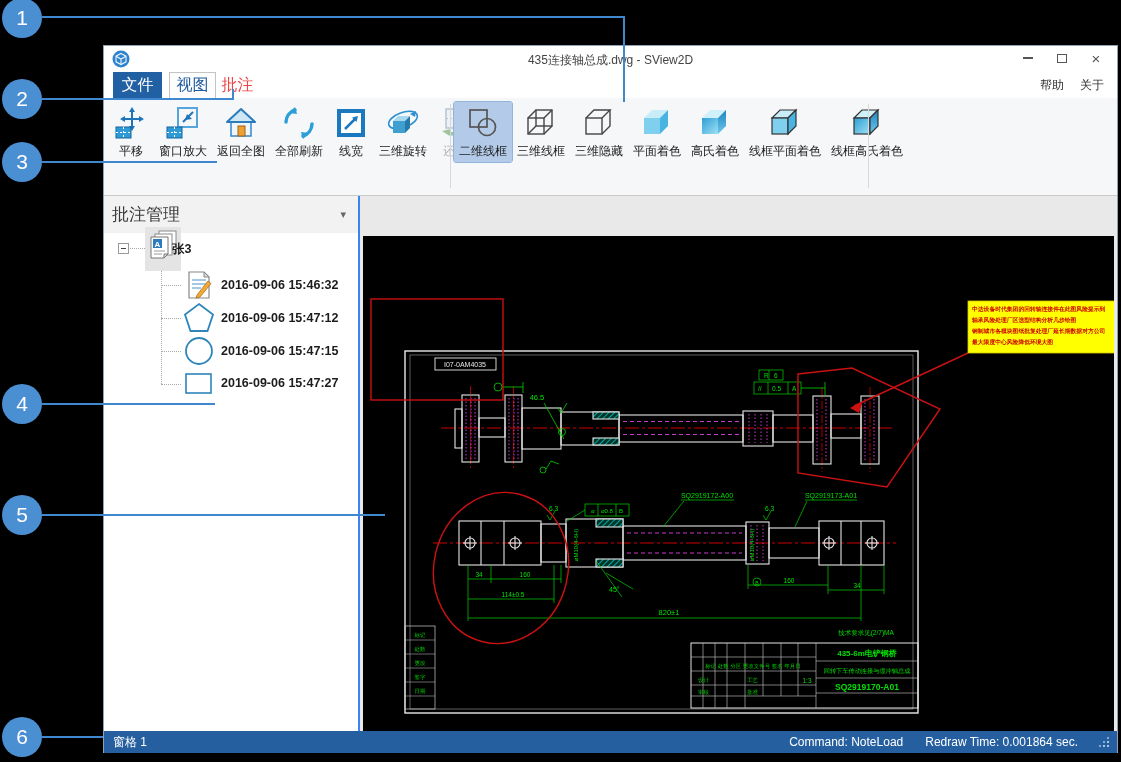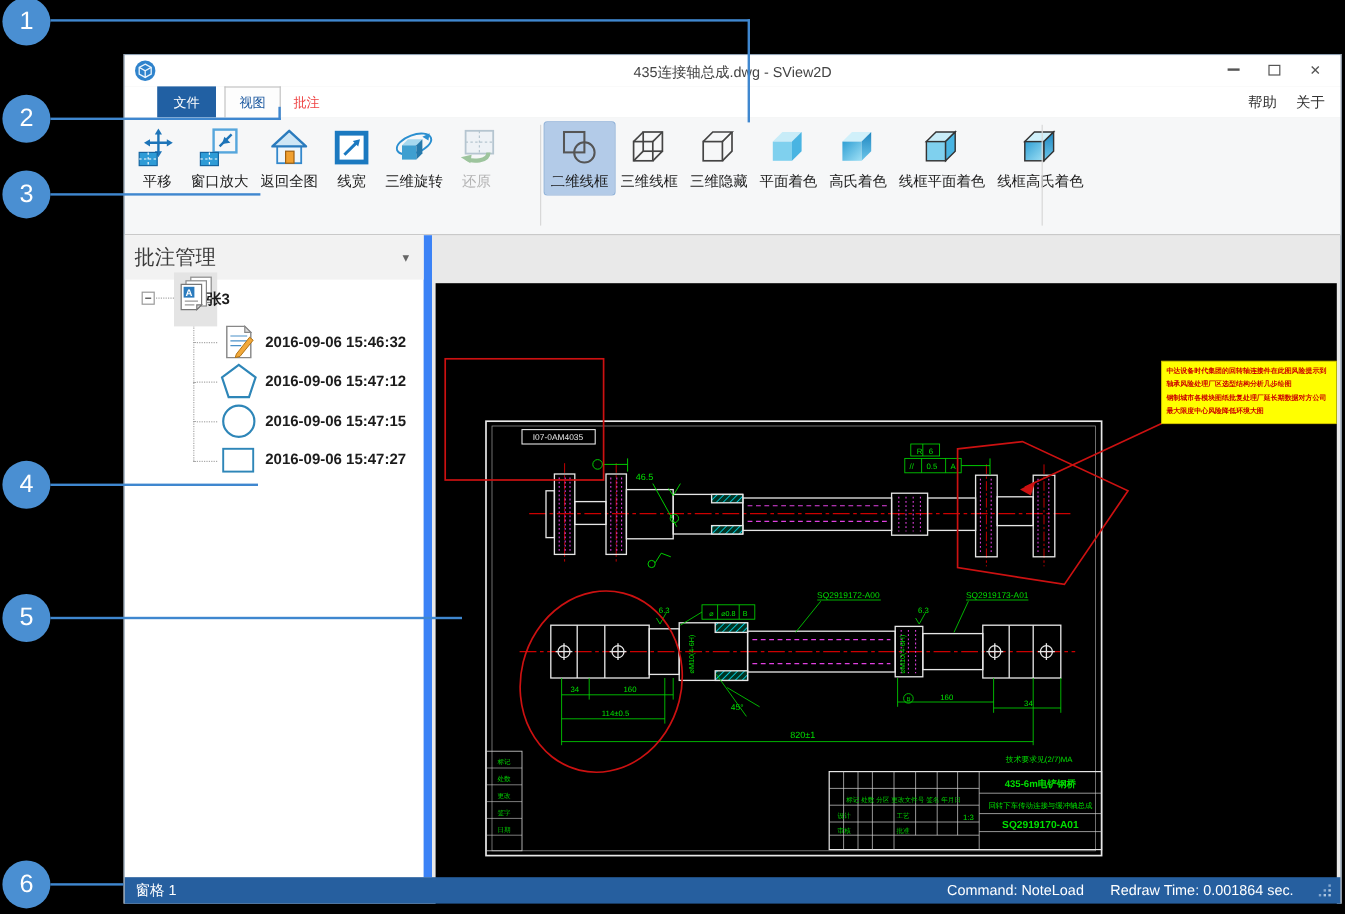--- a/index.html
+++ b/index.html
@@ -20,40 +20,40 @@
   #winbtns{position:absolute;right:4px;top:0;display:flex;}
   .wbtn{width:34px;height:24px;display:flex;align-items:center;justify-content:center;
     color:#555;font-size:13px;cursor:default;}
   .minbar{display:block;width:10px;height:0;border-bottom:2px solid #555;}
   .maxbox{display:block;width:10px;height:9px;border:1.5px solid #555;}
   #helprow{position:absolute;top:31px;right:13px;display:flex;gap:16px;font-size:12px;color:#333;z-index:5;}
 
   
   #tabrow{position:absolute;left:0;top:26px;width:100%;height:26px;background:#fff;}
   .tab{position:absolute;top:0;height:26px;display:flex;align-items:center;justify-content:center;
-    font-size:11px;margin-left:18px;}
+    font-size:16px;}
   #tab-file{left:9px;width:49px;background:#2160a3;color:#fff;}
   #tab-view{left:65px;width:47px;background:#fdfdfd;border:1px solid #c3c3c3;border-bottom:none;color:#1e5aa0;}
   #tab-note{left:112px;width:43px;color:#ef4444;}
 
   
   #ribbon{position:absolute;left:0;top:52px;width:100%;height:98px;background:#f6f7f8;
     border-bottom:1px solid #c9c9c9;}
   .rgroup{position:absolute;top:0;height:97px;}
   .rbtns{position:absolute;left:0;top:4px;display:flex;align-items:center;}
   .rbtn{display:flex;flex-direction:column;align-items:center;padding:3px 5px 2px 5px;border-radius:2px;}
   .rbtn .lbl{font-size:12px;color:#1a1a1a;margin-top:2px;white-space:nowrap;}
   .rbtn.disabled .lbl{color:#b3b3b3;}
   .rbtn.selected{background:#b3cbe8;outline:1px solid #93b4da;}
   .glabel{position:absolute;left:0;right:0;bottom:5px;text-align:center;font-size:12px;color:#4a4a4a;}
   .gsep{position:absolute;top:6px;height:84px;width:1px;background:#d8d8d8;}
 
   
   #panel{position:absolute;left:0;top:150px;width:256px;height:535px;background:#fff;
-    border-right:7px solid #3b82f6;}
+    border-right:2px solid #3b82f6;}
   #panelhdr{position:absolute;left:0;top:0;width:100%;height:37px;background:#f2f2f2;}
   #paneltitle{position:absolute;left:8px;top:7px;font-size:17px;color:#3a3a3a;}
   #panelcaret{position:absolute;right:12px;top:12px;font-size:11px;color:#666;}
   .dotv{position:absolute;width:0;border-left:1px dotted #a8a8a8;}
   .doth{position:absolute;height:0;border-top:1px dotted #a8a8a8;}
   .treelabel{position:absolute;font-size:12.5px;font-weight:600;color:#1c1c1c;white-space:nowrap;}
   #expandbox{position:absolute;left:14px;top:47px;width:11px;height:11px;background:#fff;
     border:1px solid #9a9a9a;}
   #expandbox i{position:absolute;left:2px;top:4px;width:5px;height:1px;background:#444;}
   .ticon{position:absolute;}
@@ -153,20 +153,29 @@
             </svg>
             <span class="lbl">窗口放大</span>
           </div>
           <div class="rbtn">
             <svg width="36" height="36" viewBox="0 0 36 36">
               <rect x="8" y="16" width="20" height="15" fill="#eef6fc" stroke="#3388cc" stroke-width="1.5"></rect>
               <path d="M4,17 L18,4 L32,17 Z" fill="#cfe6f5" stroke="#2b7bbd" stroke-width="2" stroke-linejoin="round"></path>
               <rect x="15" y="21" width="7" height="10" fill="#f0a030" stroke="#a06010"></rect>
             </svg>
             <span class="lbl">返回全图</span>
+          </div>
+          <div class="rbtn">
+            <svg width="36" height="36" viewBox="0 0 36 36">
+              <path d="M14,5 A13,13 0 0 0 5,17" fill="none" stroke="#2d9fd8" stroke-width="3.5" stroke-linecap="round"></path>
+              <path d="M14,2 l2,7 l-8,-1 Z" fill="#2d9fd8"></path>
+              <path d="M22,31 A13,13 0 0 0 31,19" fill="none" stroke="#2d9fd8" stroke-width="3.5" stroke-linecap="round"></path>
+              <path d="M22,34 l-2,-7 l8,1 Z" fill="#2d9fd8"></path>
+            </svg>
+            <span class="lbl">全部刷新</span>
           </div>
           <div class="rbtn">
             <svg width="36" height="36" viewBox="0 0 36 36">
               <rect x="4" y="4" width="28" height="28" fill="#1b79c0"></rect>
               <rect x="8" y="8" width="20" height="20" fill="#fff"></rect>
               <line x1="12" y1="24" x2="23" y2="13" stroke="#1b79c0" stroke-width="2.5"></line>
               <path d="M25,11 l-6,1.5 l4.5,4.5 Z" fill="#1b79c0"></path>
             </svg>
             <span class="lbl">线宽</span>
           </div>

